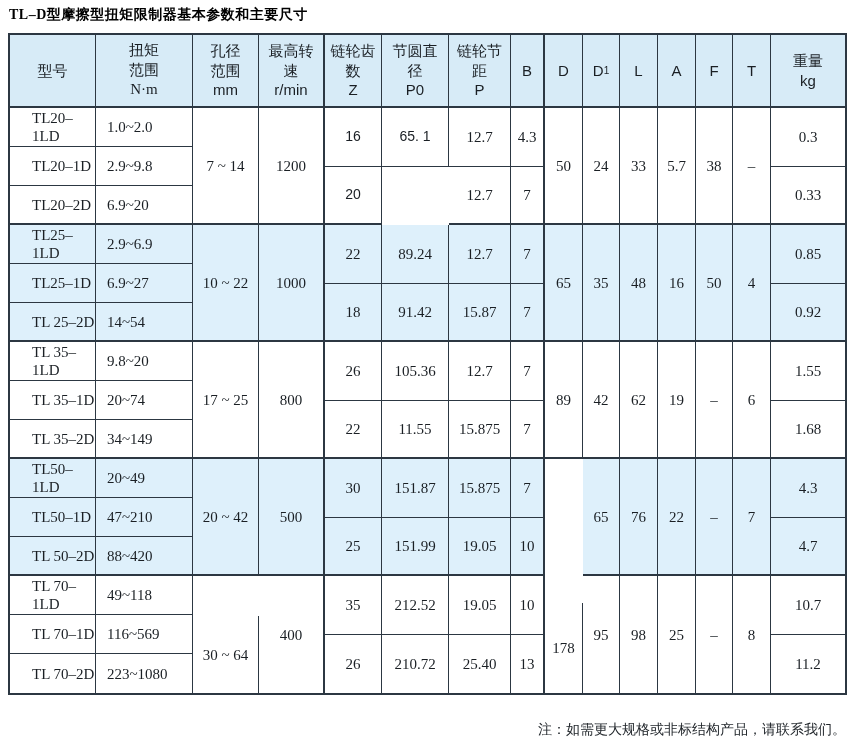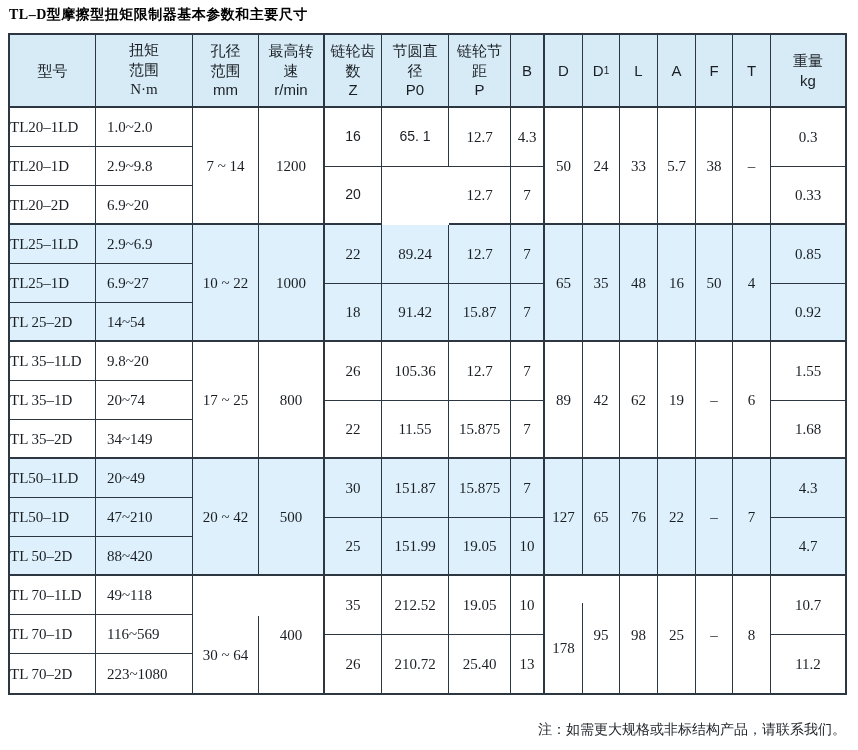--- a/index.html
+++ b/index.html
@@ -45,21 +45,21 @@
     font-family:"Liberation Sans", sans-serif;
     background:var(--hdr-bg);
     border-bottom-width:2px;
     white-space:pre-line;
     text-align:center;
     font-size:15px;
     line-height:1.3;
   }
   .shaded{background:var(--band);}
   .sans{font-family:"Liberation Sans", sans-serif;font-size:14px;}
-  .model{justify-content:flex-start;padding-left:0;}
+  .model{justify-content:flex-start;padding-left:22px;}
   .torque{justify-content:flex-start;padding-left:11px;}
   sub{font-size:10px;line-height:0;}
   .note{
     margin:26px 12px 0 0;
     text-align:right;
     font-size:14px;
     color:#22272c;
     font-family:"Liberation Serif", serif;
   }
 </style>
@@ -179,21 +179,20 @@
       <div class="cell  shaded" style="grid-area: 20 / 5 / span 3;">30</div>
       <div class="cell  shaded" style="grid-area: 20 / 6 / span 3;">151.87</div>
       <div class="cell  shaded" style="grid-area: 20 / 7 / span 3;">15.875</div>
       <div class="cell shaded thickR" style="grid-area: 20 / 8 / span 3;">7</div>
       <div class="cell shaded last-col" style="grid-area: 20 / 15 / span 3;">4.3</div>
       <div class="cell  shaded gb" style="grid-area: 23 / 5 / span 3;">25</div>
       <div class="cell  shaded gb" style="grid-area: 23 / 6 / span 3;">151.99</div>
       <div class="cell  shaded gb" style="grid-area: 23 / 7 / span 3;">19.05</div>
       <div class="cell shaded gb thickR" style="grid-area: 23 / 8 / span 3;">10</div>
       <div class="cell shaded gb last-col" style="grid-area: 23 / 15 / span 3;">4.7</div>
-      <div class="cell  shaded gb" style="grid-area: 20 / 9 / span 6;">127</div>
       <div class="cell  shaded gb" style="grid-area: 20 / 10 / span 6;">65</div>
       <div class="cell  shaded gb" style="grid-area: 20 / 11 / span 6;">76</div>
       <div class="cell  shaded gb" style="grid-area: 20 / 12 / span 6;">22</div>
       <div class="cell  shaded gb" style="grid-area: 20 / 13 / span 6;">–</div>
       <div class="cell  shaded gb" style="grid-area: 20 / 14 / span 6;">7</div>
       <div class="cell model" style="grid-area: 26 / 1 / span 2;">TL 70–1LD</div>
       <div class="cell torque" style="grid-area: 26 / 2 / span 2;">49~118</div>
       <div class="cell model" style="grid-area: 28 / 1 / span 2;">TL 70–1D</div>
       <div class="cell torque" style="grid-area: 28 / 2 / span 2;">116~569</div>
       <div class="cell model nb" style="grid-area: 30 / 1 / span 2;">TL 70–2D</div>

